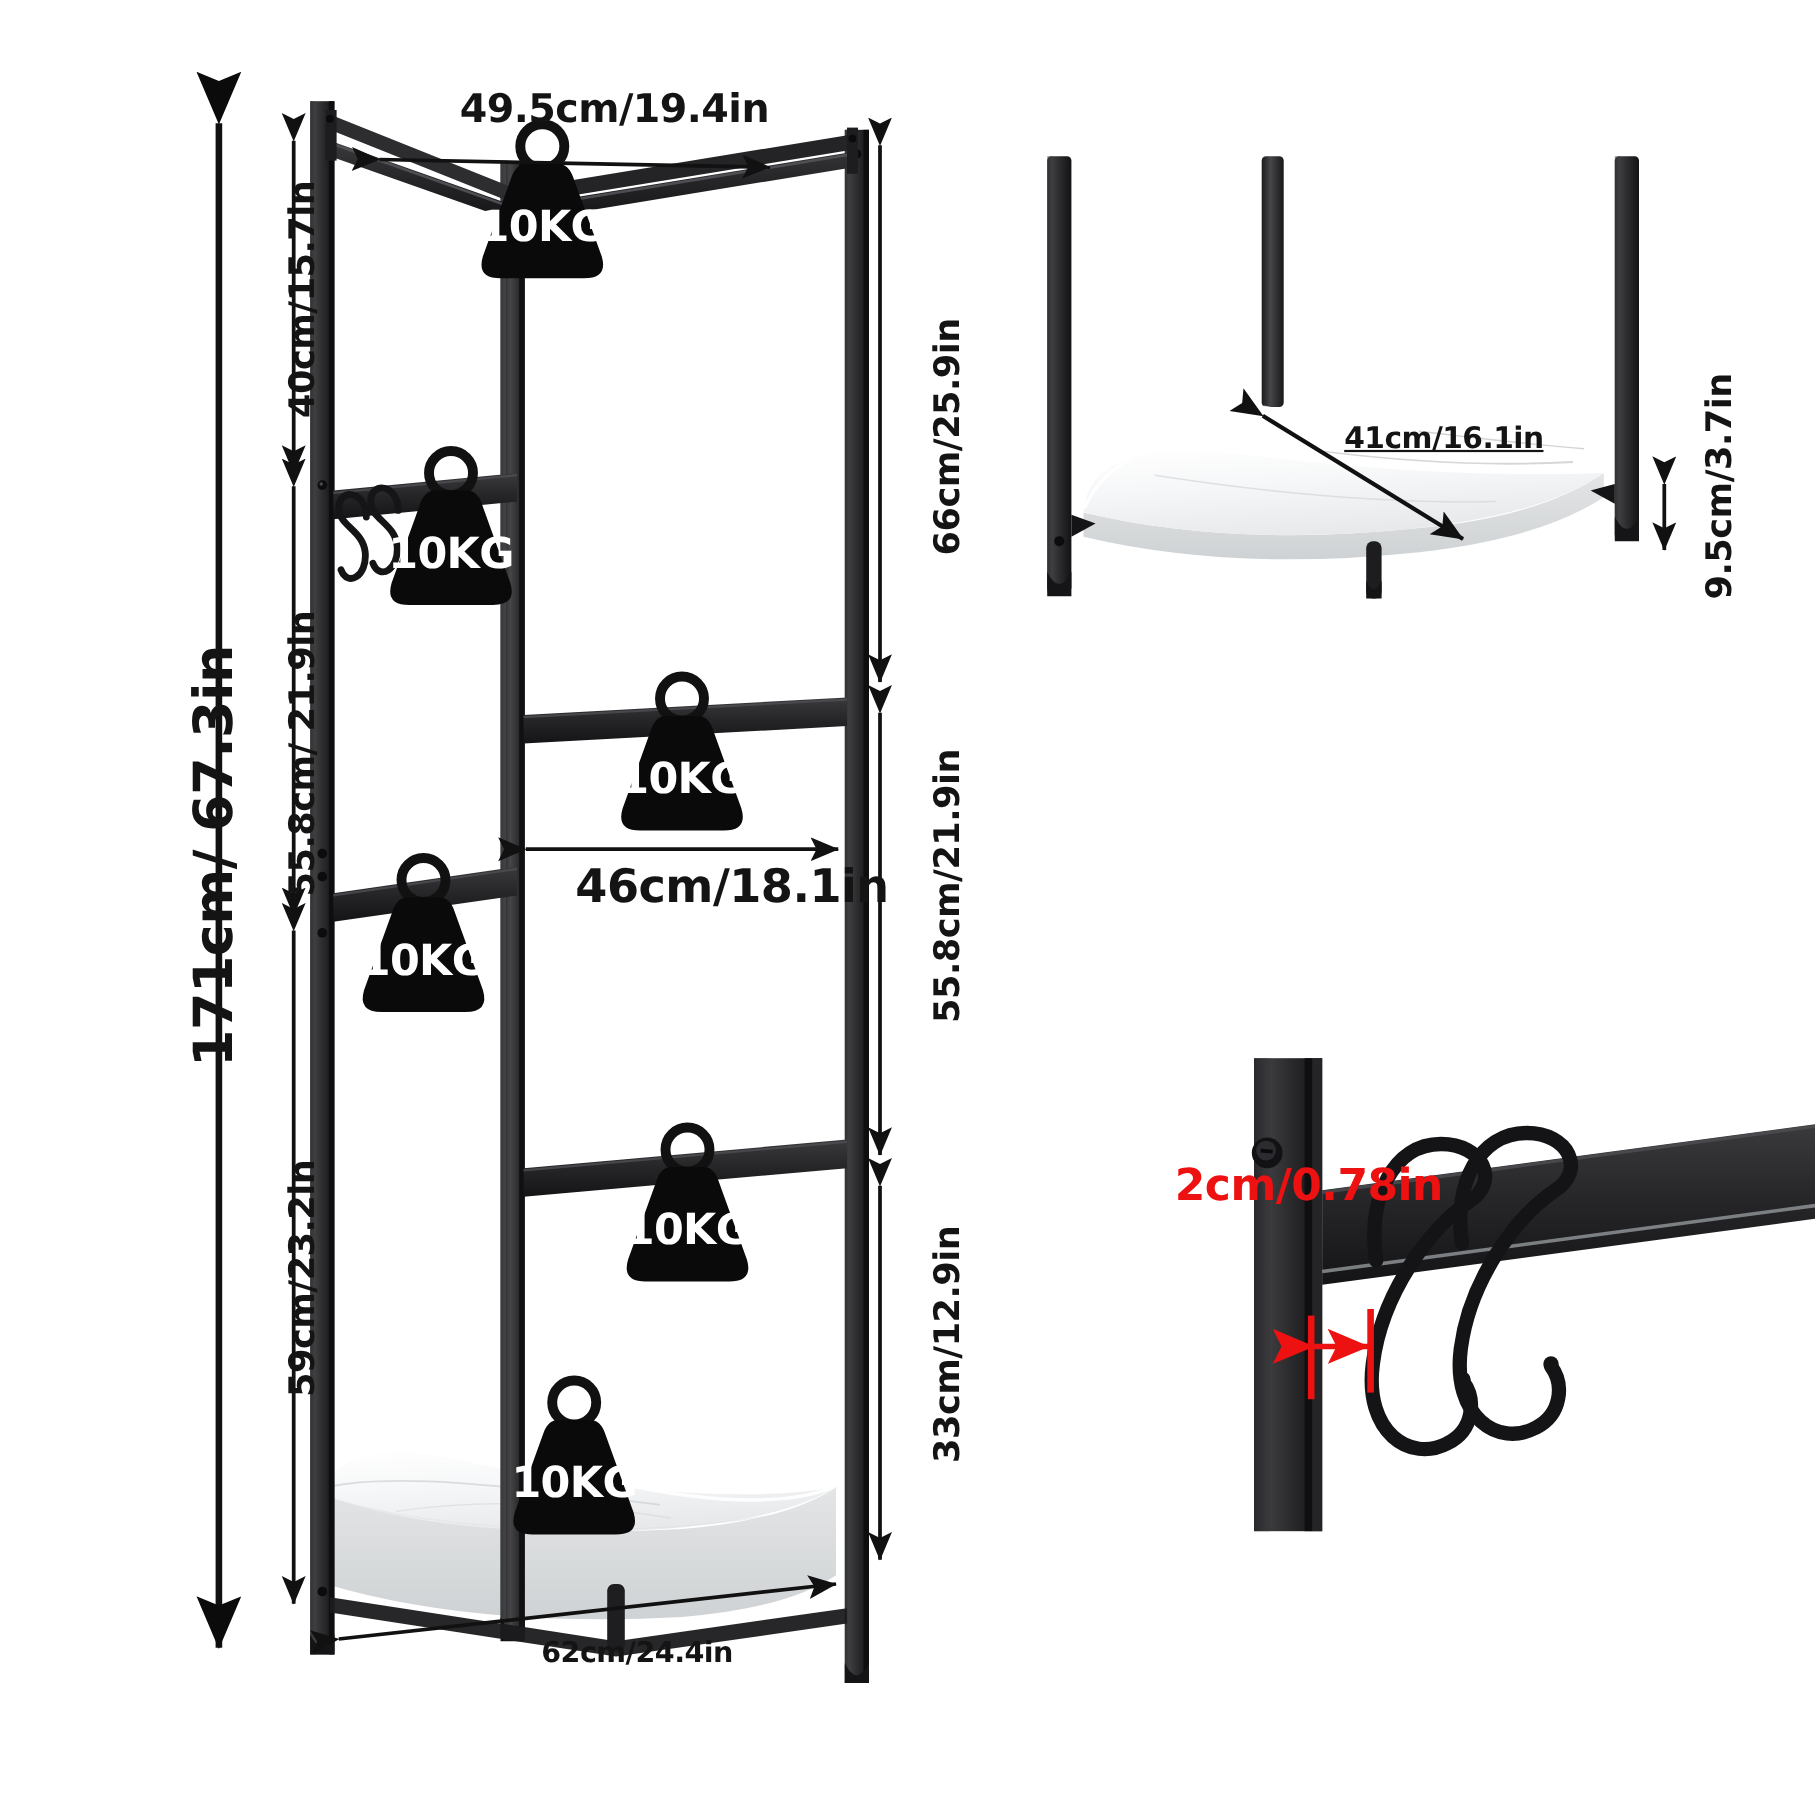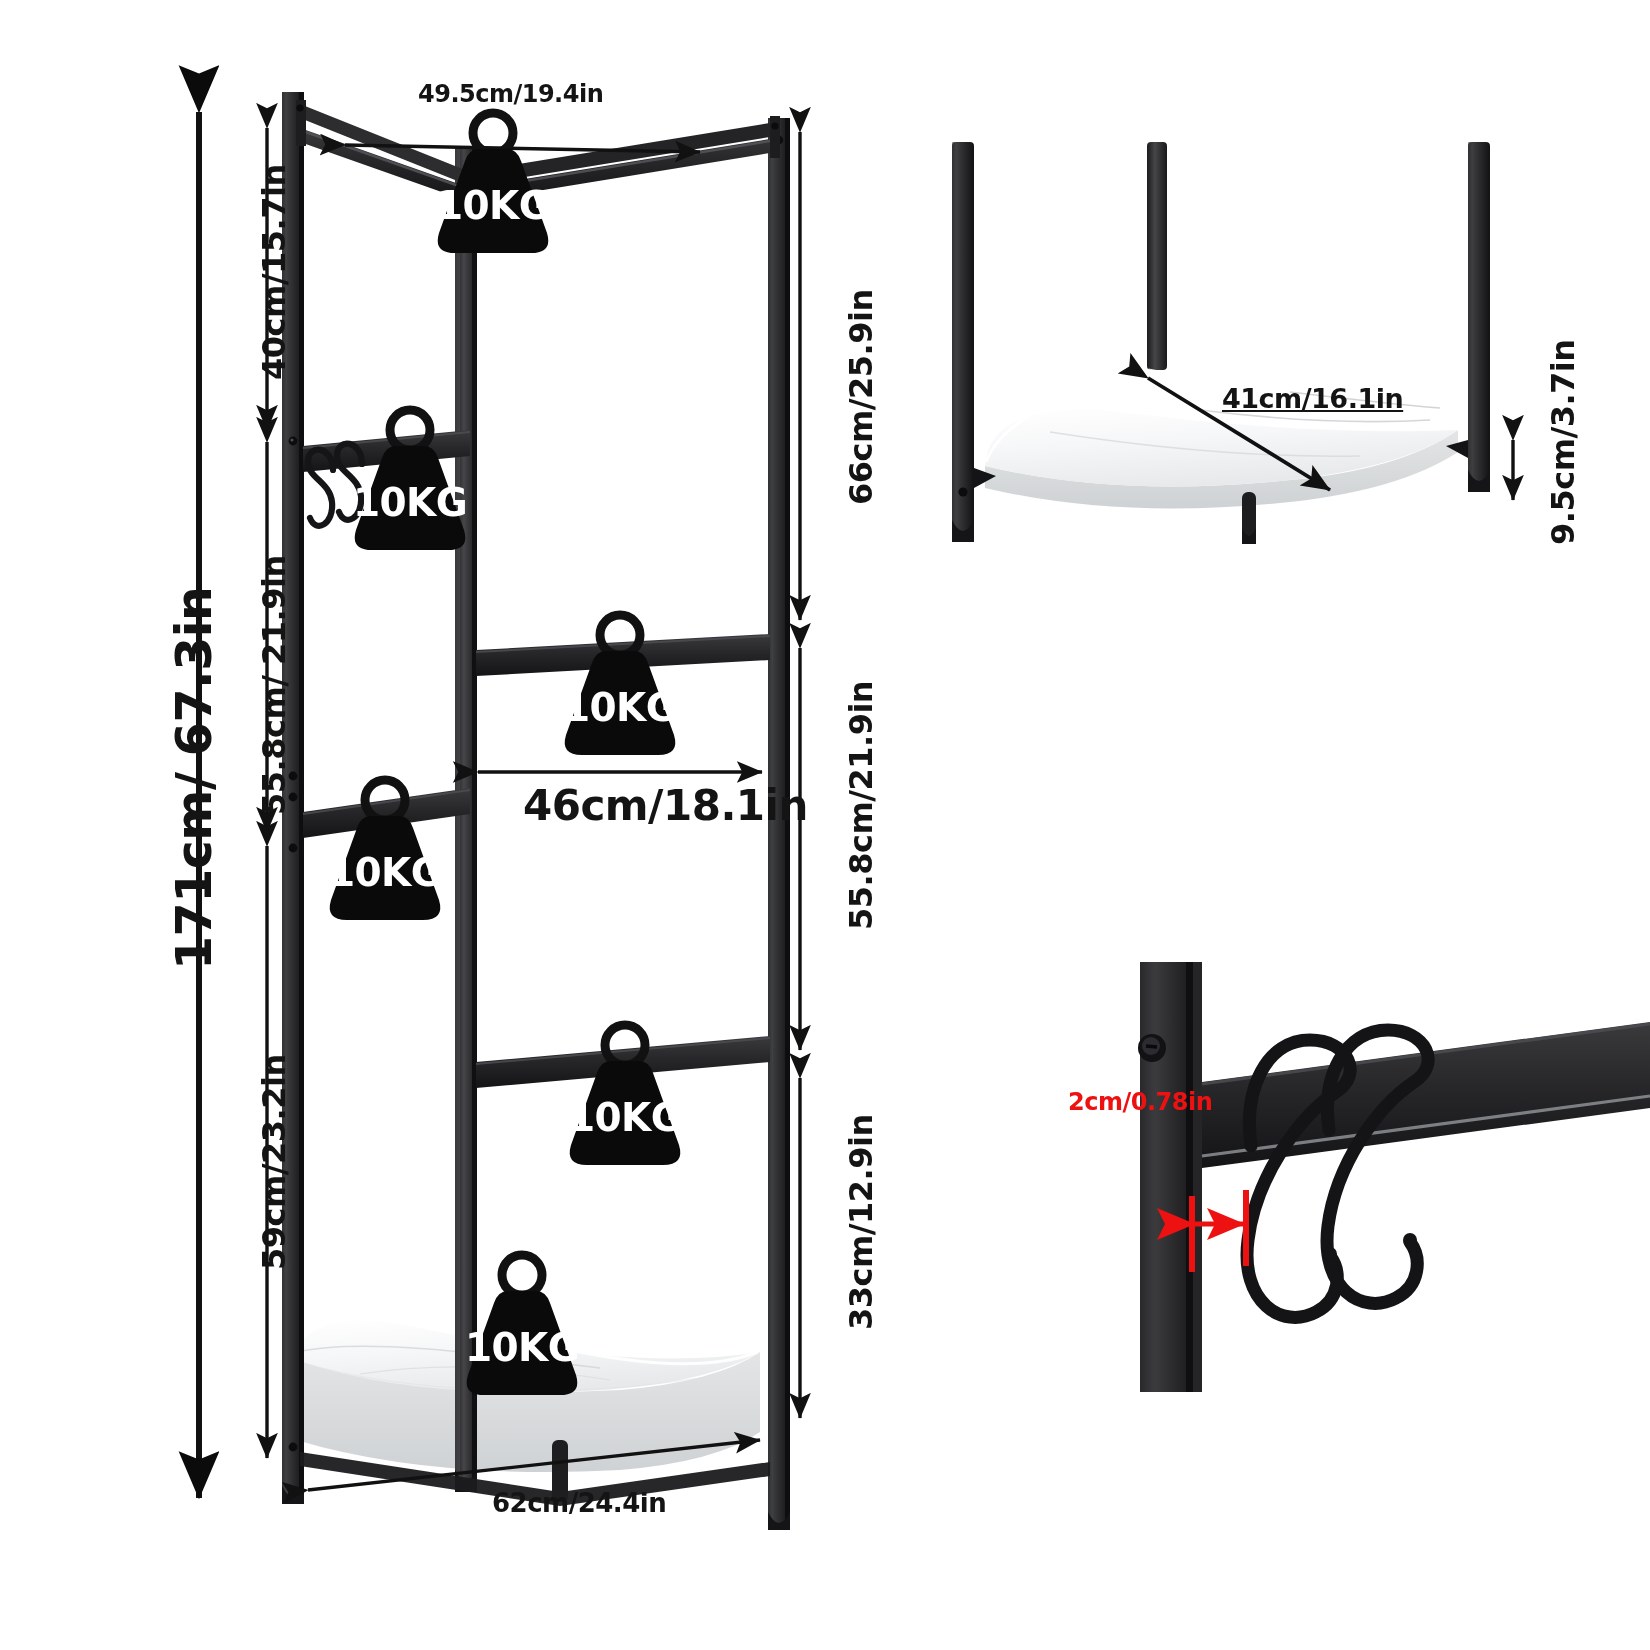--- a/index.html
+++ b/index.html
@@ -331,25 +331,25 @@
   <div class="dim-label vert" style="left:258px;top:815px;font-size:32px;transform:rotate(-90deg);">55.8cm/ 21.9in</div>
 
   <div class="dim-label vert" style="left:258px;top:1270px;font-size:32px;transform:rotate(-90deg);">59cm/23.2in</div>
 
   <div class="dim-label vert" style="left:845px;top:505px;font-size:32px;transform:rotate(-90deg);">66cm/25.9in</div>
 
   <div class="dim-label vert" style="left:845px;top:930px;font-size:32px;transform:rotate(-90deg);">55.8cm/21.9in</div>
 
   <div class="dim-label vert" style="left:845px;top:1330px;font-size:32px;transform:rotate(-90deg);">33cm/12.9in</div>
 
-  <div class="dim-label" style="left:418px;top:82px;font-size:24px;">49.5cm/19.4in</div>
+  <div class="dim-label" style="left:418px;top:82px;font-size:36px;">49.5cm/19.4in</div>
 
   <div class="dim-label" style="left:523px;top:785px;font-size:42px;">46cm/18.1in</div>
 
   <div class="dim-label" style="left:492px;top:1490px;font-size:26px;">62cm/24.4in</div>
 
   <div class="dim-label" style="left:1222px;top:385px;font-size:27px;text-decoration:underline;">41cm/16.1in</div>
 
   <div class="dim-label vert" style="left:1547px;top:545px;font-size:32px;transform:rotate(-90deg);">9.5cm/3.7in</div>
 
-  <div class="dim-label red" style="left:1068px;top:1090px;font-size:24px;">2cm/0.78in</div>
+  <div class="dim-label red" style="left:1068px;top:1058px;font-size:40px;">2cm/0.78in</div>
 
 </div>
 
 </body></html>

